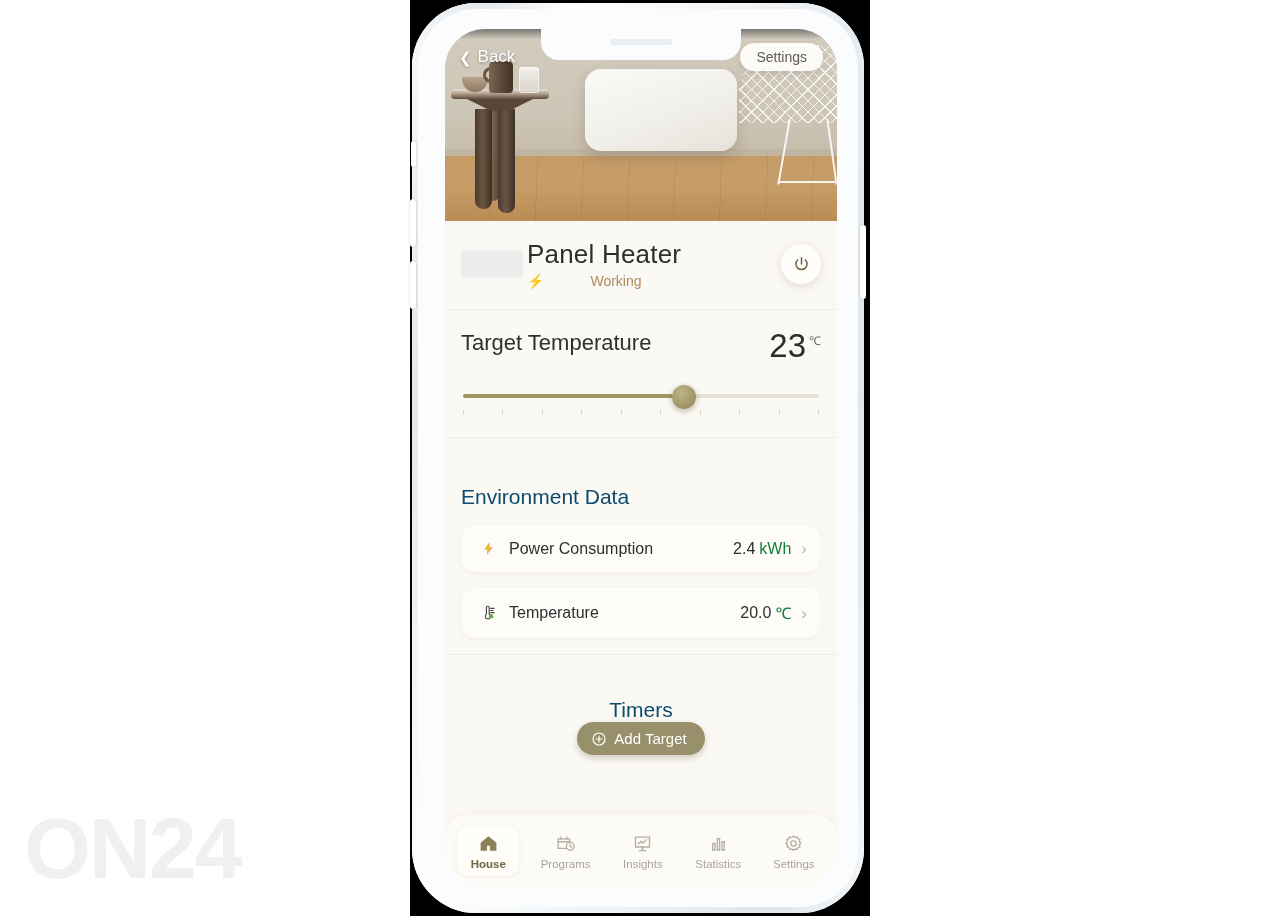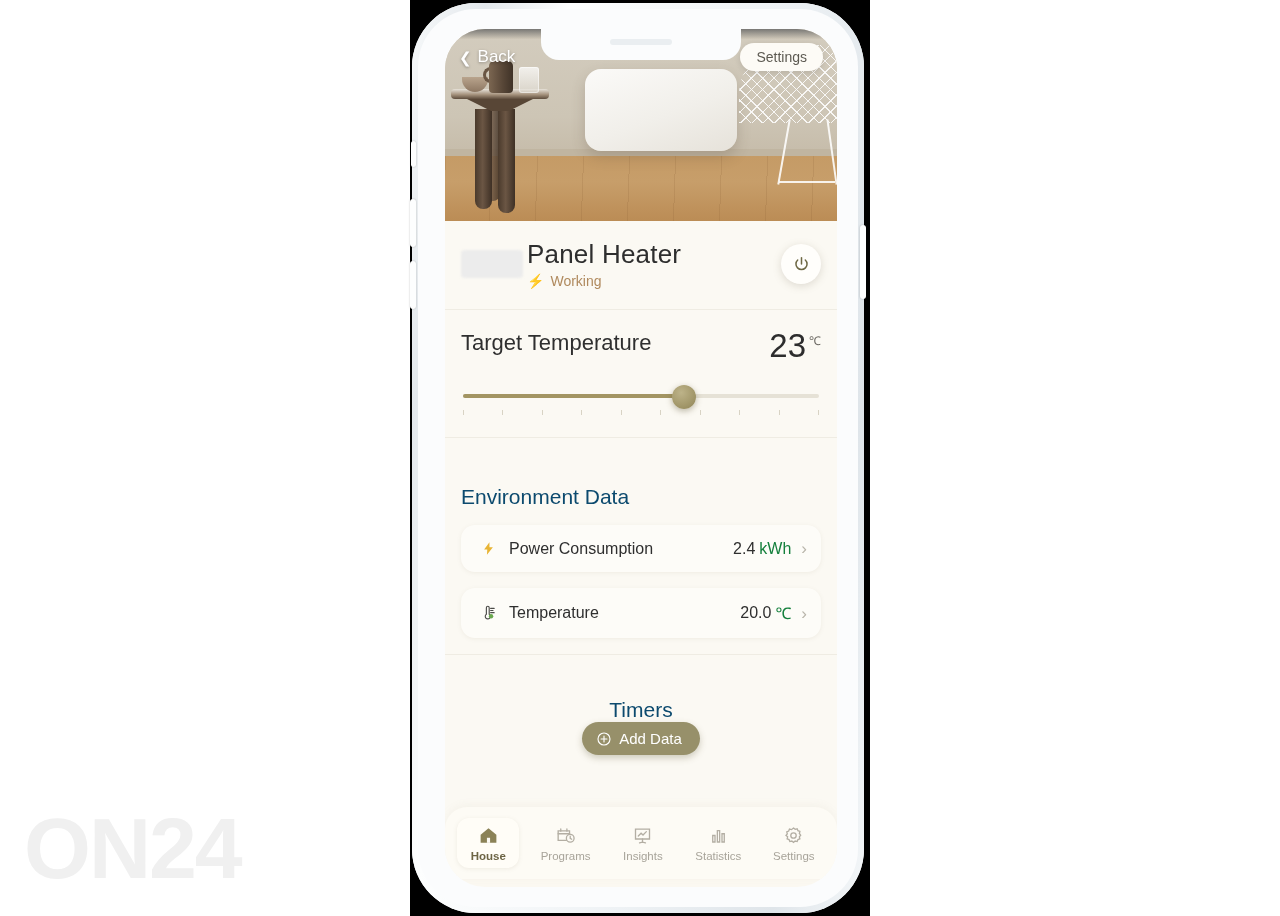--- a/index.html
+++ b/index.html
@@ -177,21 +177,21 @@
   .settings-pill{
     position:absolute; right:14px; top:14px; z-index:30;
     background:#fdfbf6; color:#5d5a52;
     border-radius:16px; padding:6px 16px;
     font-size:14px; cursor:pointer;
     box-shadow:0 2px 6px rgba(0,0,0,.12);
   }
 
   
   .content{
-    position:absolute; left:0; top:192px; width:392px; bottom:8px;
+    position:absolute; left:0; top:192px; width:392px; bottom:0;
     background:#fbf9f3;
   }
   .divider{ height:1px; background:#efece3; }
 
   
   .device-row{
     display:flex; align-items:center; padding:18px 16px 20px 16px;
   }
   .logo-blur{
     width:62px; height:28px; border-radius:4px;
@@ -200,21 +200,21 @@
     flex:0 0 auto;
   }
   .device-meta{ flex:1 1 auto; margin-left:4px; }
   .device-name{
     font-size:26px; color:#2e2e2e; font-weight:400; letter-spacing:.2px;
   }
   .device-status{
     display:flex; align-items:center; gap:6px; margin-top:3px;
   }
   .bolt-status{ color:#c8703a; font-size:14px; line-height:1; }
-  .status-text{ color:#b08a5e; font-size:14px; }
+  .status-text{ color:#b08a5e; font-size:14px;margin-left:40px; }
   .power-btn{
     flex:0 0 auto; width:40px; height:40px; border-radius:50%;
     background:#fffefb; display:flex; align-items:center; justify-content:center;
     box-shadow:0 2px 8px rgba(120,110,85,.22);
     cursor:pointer;
   }
 
   
   .temp-block{ padding:20px 16px 22px 16px; }
   .temp-head{ display:flex; align-items:flex-start; justify-content:space-between; }
@@ -435,21 +435,21 @@
 
       <div class="divider"></div>
 
       <div class="timers-block">
         <div class="section-title">Timers</div>
         <div class="add-timer">
           <svg width="16" height="16" viewBox="0 0 24 24" fill="none" stroke="#fff" stroke-width="1.7" stroke-linecap="round">
             <circle cx="12" cy="12" r="9"></circle>
             <path d="M12 7.6 v8.8 M7.6 12 h8.8"></path>
           </svg>
-          <span>Add Data</span>
+          <span>Add Target</span>
         </div>
       </div>
 
       <div class="tabbar">
 
         <div class="tab active">
           <svg width="21" height="21" viewBox="0 0 24 24">
             <path d="M12 3.6 L21 11 v9.4 H3 V11 z" fill="#8b8257"></path>
             <rect x="10.2" y="14.6" width="3.6" height="5.8" fill="#fdfbf5"></rect>
           </svg>

